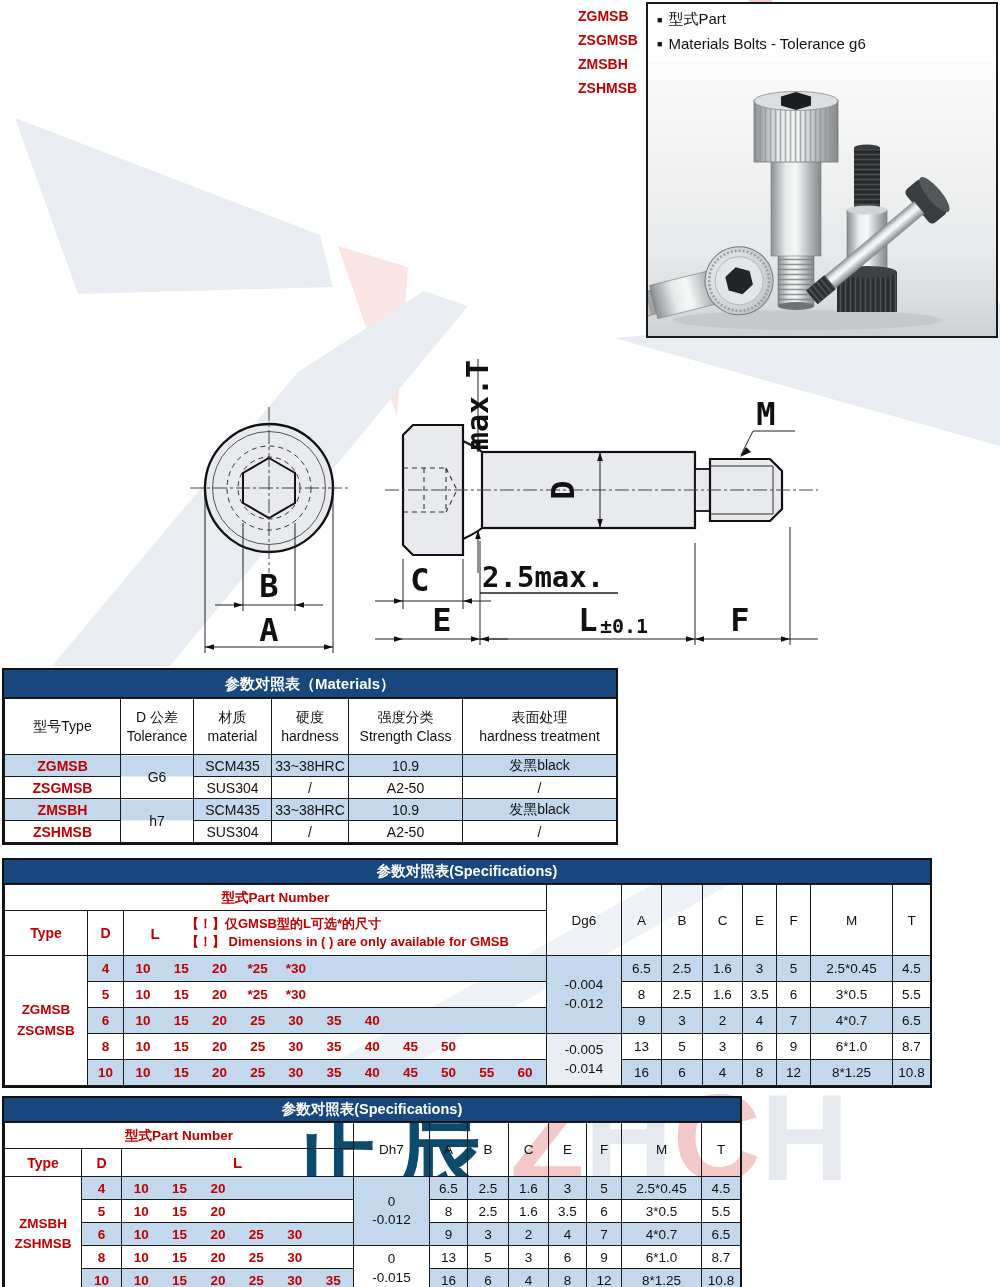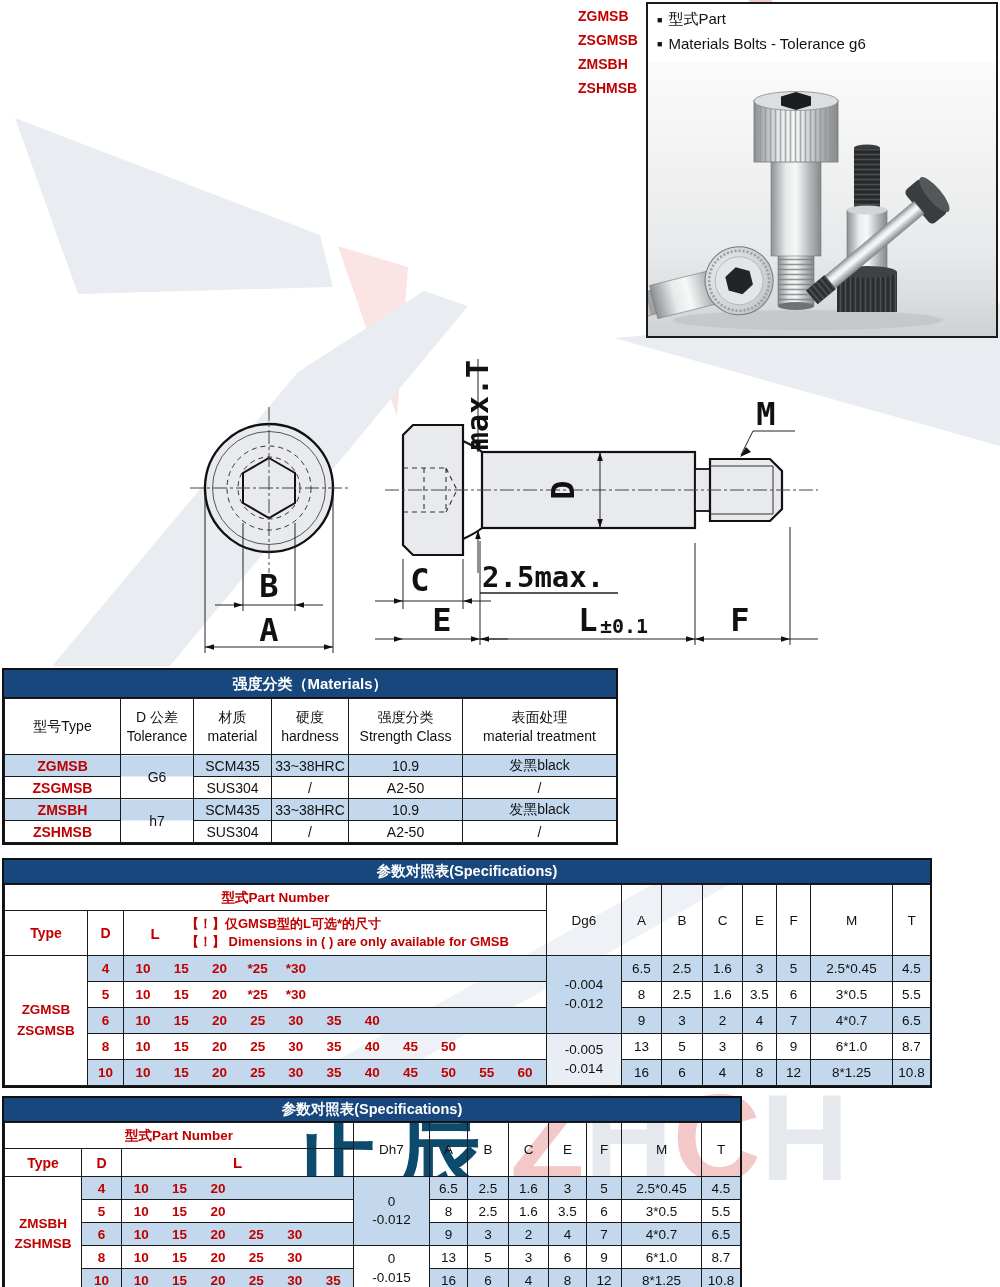--- a/index.html
+++ b/index.html
@@ -234,21 +234,21 @@
     <text x="570" y="286" font-size="32" text-anchor="middle">F</text>
     <text x="596" y="80" font-size="32" text-anchor="middle">M</text>
     <text x="418" y="286" font-size="32" text-anchor="middle">L</text>
     <text x="430" y="288" font-size="20" text-anchor="start">±0.1</text>
     <text x="312" y="242" font-size="29" text-anchor="start">2.5max.</text>
     <text transform="translate(318,60) rotate(-90)" font-size="30" text-anchor="middle">max.T</text>
     <text transform="translate(404,145) rotate(-90)" font-size="32" text-anchor="middle">D</text>
   </svg>
 
   <div class="twrap" id="materials-table">
-    <div class="tbar">强度分类（Materials）</div>
+    <div class="tbar">参数对照表（Materials）</div>
     <table>
         <colgroup>
           <col style="width: 116px;">
           <col style="width: 73px;">
           <col style="width: 78px;">
           <col style="width: 77px;">
           <col style="width: 114px;">
           <col style="width: 154px;">
         </colgroup>
       <thead>
@@ -256,21 +256,21 @@
             <th>型号Type</th>
             <th>D 公差
 Tolerance</th>
             <th>材质
 material</th>
             <th>硬度
 hardness</th>
             <th>强度分类
 Strength Class</th>
             <th>表面处理
-material treatment</th>
+hardness treatment</th>
           </tr>
         </thead>
         <tbody>
           <tr>
             <td class="red blue">ZGMSB</td>
             <td rowspan="2" class="tolgrad">G6</td>
             <td class="blue">SCM435</td>
             <td class="blue">33~38HRC</td>
             <td class="blue">10.9</td>
             <td class="blue">发黑black</td>

